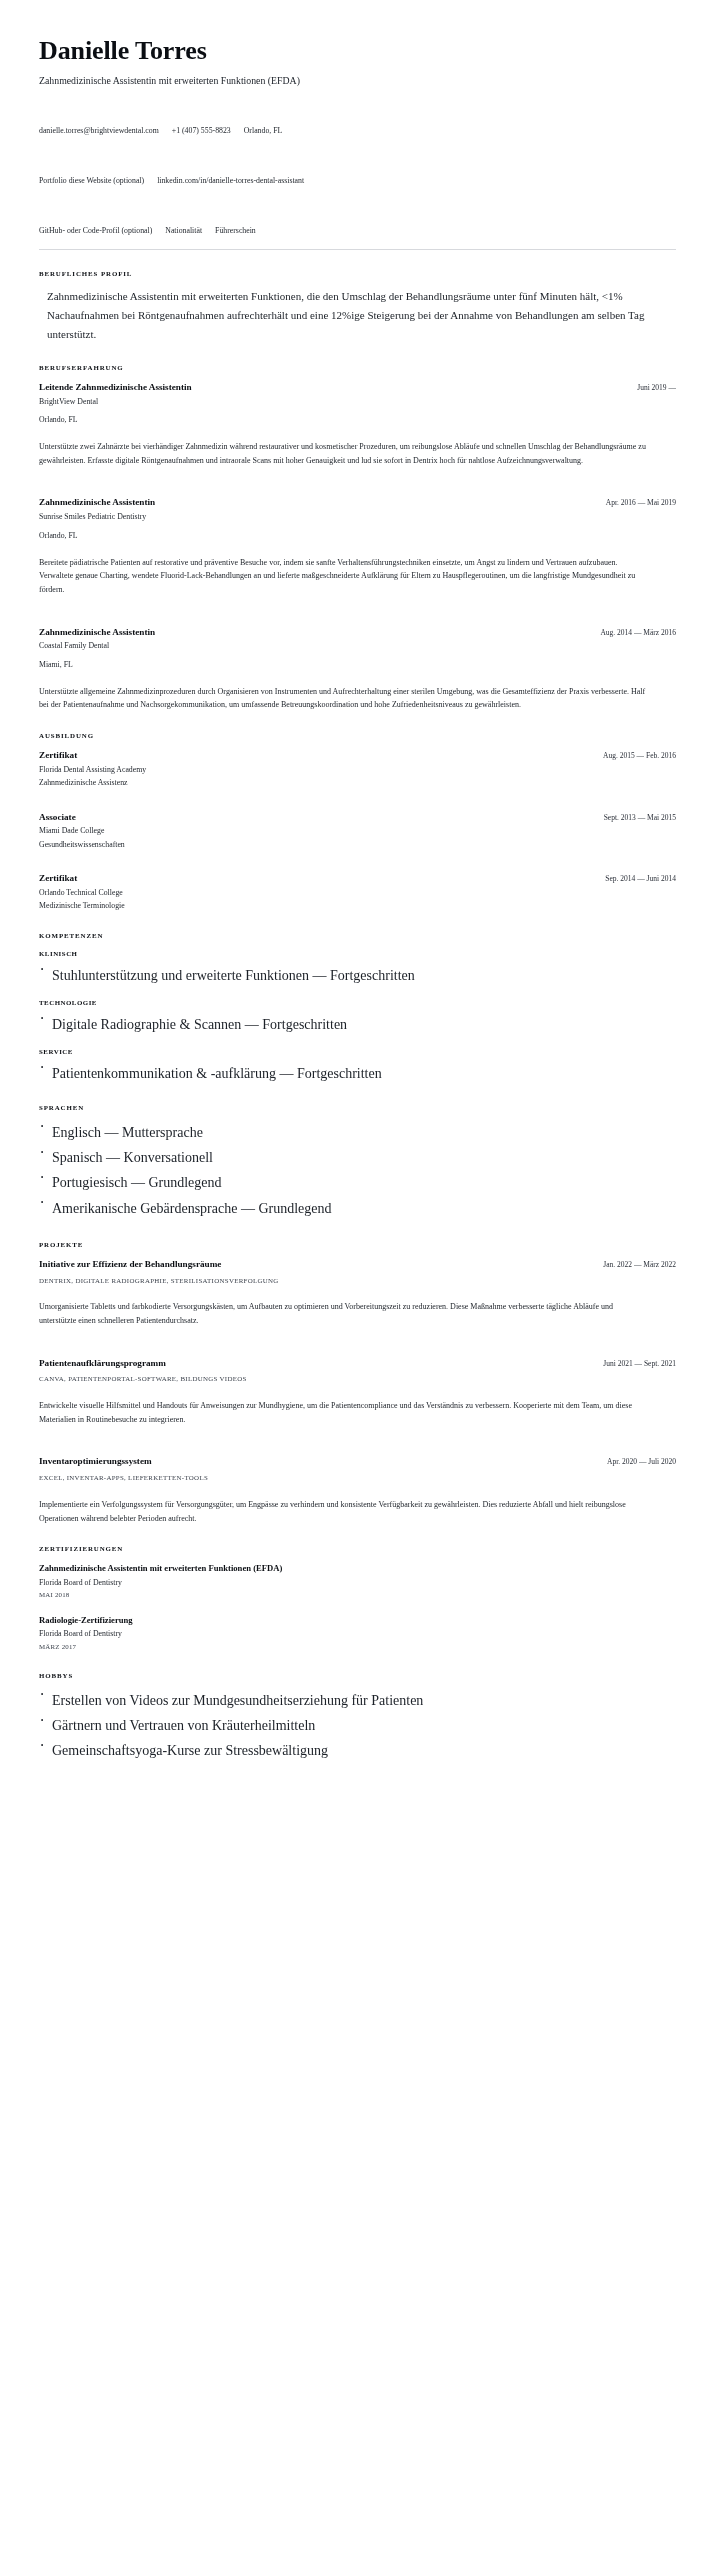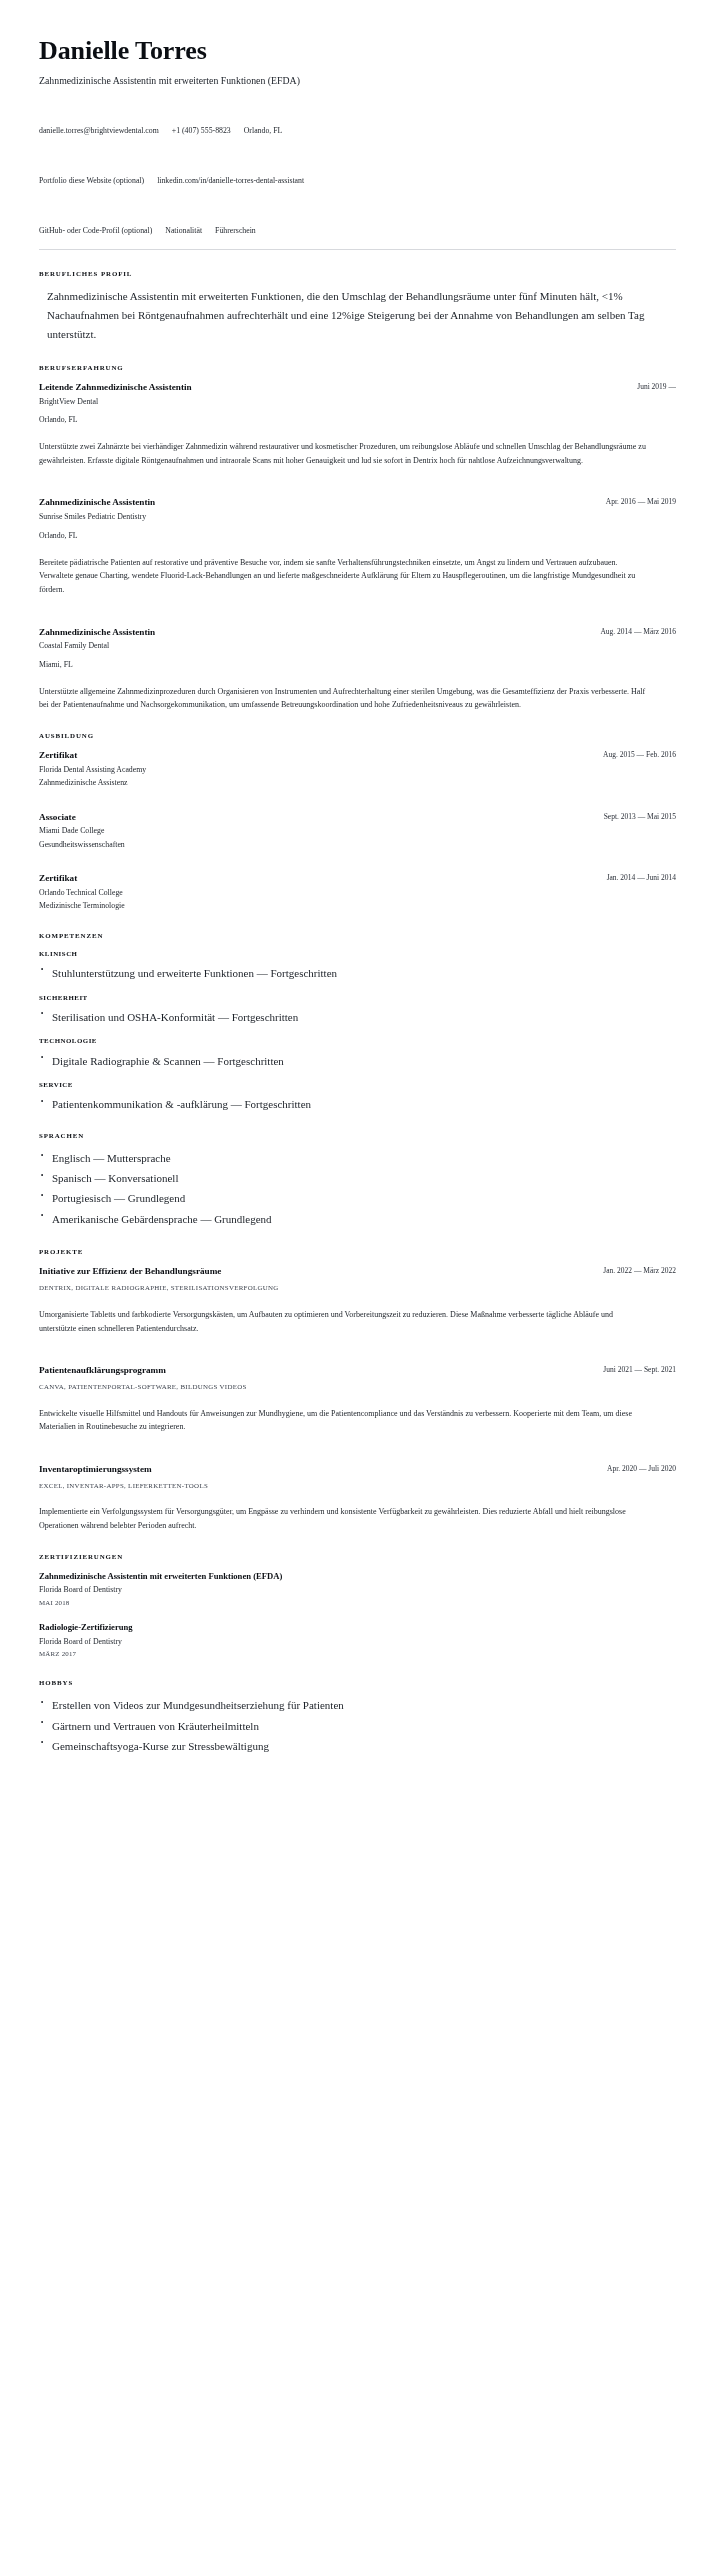--- a/index.html
+++ b/index.html
@@ -79,21 +79,21 @@
     color: #1c2128;
     margin: 8px;
     max-width: 608px;
   }
 
   
   .entry { margin-bottom: 4.8px; }
   .entry-head {
     display: flex;
     justify-content: space-between;
-    align-items: center;
+    align-items: flex-end;
     gap: 5px;
   }
   .entry-title {
     font-size: 9.2px;
     font-weight: 700;
     color: #0b0e13;
     line-height: 1.35;
     margin: 0;
   }
   .entry-date {
@@ -152,21 +152,21 @@
     margin: 10.7px 0 7.2px 0;
   }
   ul.bullets {
     list-style: none;
     margin: 0;
     padding: 0;
   }
   ul.bullets li {
     position: relative;
     padding-left: 13px;
-    font-size: 11px;
+    font-size: 14px;
     line-height: 1.72;
     color: #1c2128;
     margin-bottom: 1.2px;
   }
   ul.bullets li::before {
     content: "\2022";
     position: absolute;
     left: 1.8px;
     top: -0.6px;
     font-size: 7.8px;
@@ -294,43 +294,37 @@
         <span class="entry-date">Sept. 2013 — Mai 2015</span>
       </div>
       <div class="entry-org">Miami Dade College</div>
       <div class="entry-field">Gesundheitswissenschaften</div>
     </div>
     <div class="entry-spacer-sm"></div>
 
     <div class="entry">
       <div class="entry-head">
         <h3 class="entry-title">Zertifikat</h3>
-        <span class="entry-date">Jan. 2014 — Juni 2014</span>
+        <span class="entry-date">Sep. 2014 — Juni 2014</span>
       </div>
       <div class="entry-org">Orlando Technical College</div>
       <div class="entry-field">Medizinische Terminologie</div>
     </div>
   </section>
 
   <section class="section">
     <h2 class="section-title">KOMPETENZEN</h2>
 
     <div class="skill-group">
       <div class="skill-cat">KLINISCH</div>
       <ul class="bullets">
         <li>Stuhlunterstützung und erweiterte Funktionen — Fortgeschritten</li>
       </ul>
     </div>
 
-    <div class="skill-group">
-      <div class="skill-cat">SICHERHEIT</div>
-      <ul class="bullets">
-        <li>Sterilisation und OSHA-Konformität — Fortgeschritten</li>
-      </ul>
-    </div>
 
     <div class="skill-group">
       <div class="skill-cat">TECHNOLOGIE</div>
       <ul class="bullets">
         <li>Digitale Radiographie &amp; Scannen — Fortgeschritten</li>
       </ul>
     </div>
 
     <div class="skill-group">
       <div class="skill-cat">SERVICE</div>

